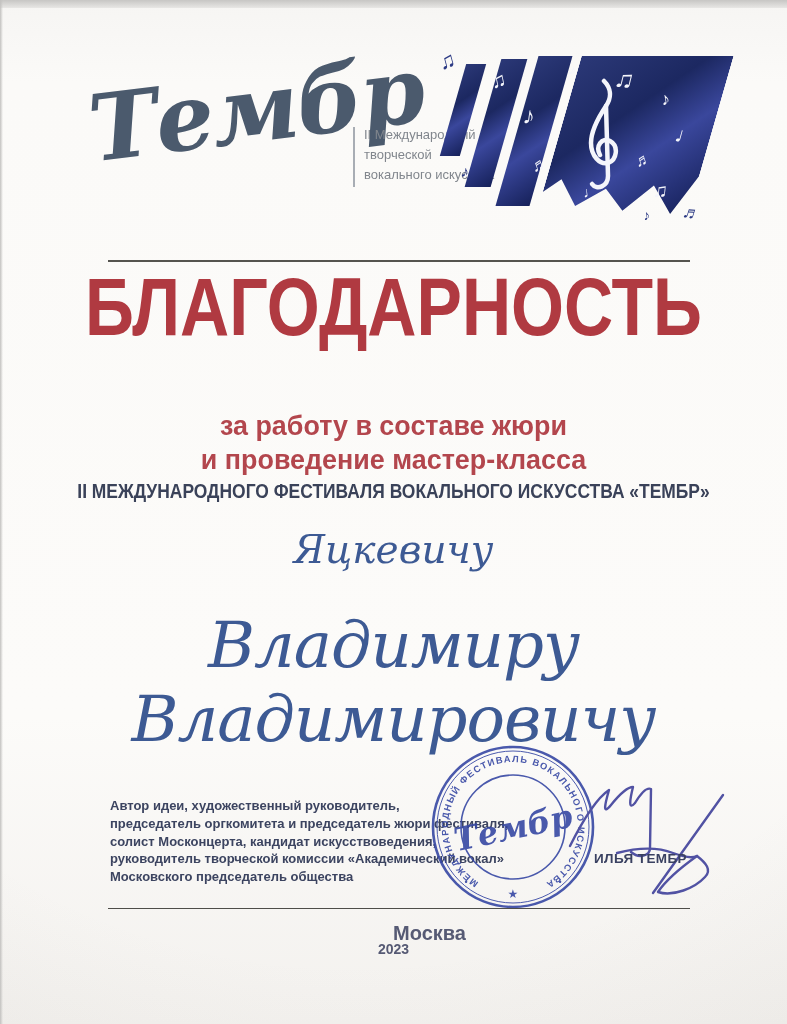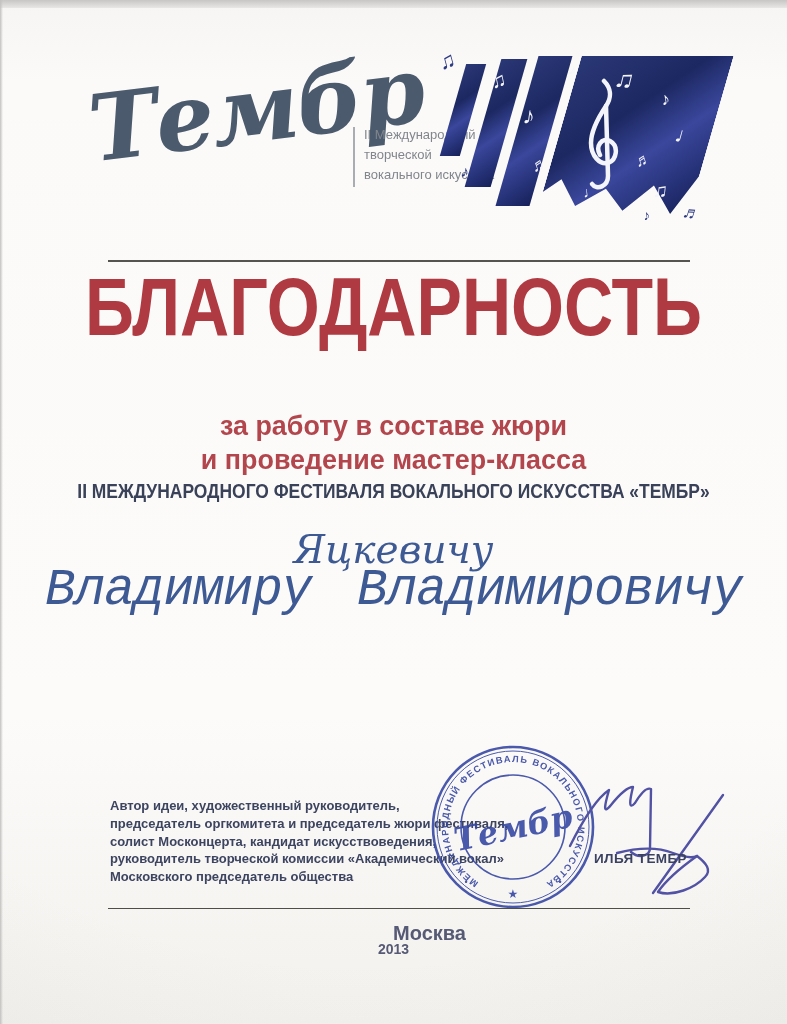--- a/index.html
+++ b/index.html
@@ -45,21 +45,21 @@
   
   .center-line{left:0;width:787px;text-align:center;}
   .doc-title{top:266px;font-size:82px;line-height:1;font-weight:bold;color:#b03a41;
     transform:scaleX(0.83);transform-origin:center;letter-spacing:0;}
   .reason{top:409px;font-size:28px;line-height:34px;font-weight:bold;color:#b3464d;
     transform:scaleX(0.96);transform-origin:center;}
   .festival-line{top:479px;font-size:21px;font-weight:bold;color:#3a4259;
     transform:scaleX(0.83);transform-origin:center;letter-spacing:0;}
   .recipient{font-family:"DejaVu Serif", serif;font-style:italic;color:#3d5a94;}
   .recipient-1{top:527px;font-size:39px;}
-  .recipient-2{top:562px;font-size:51px;word-spacing:16px;letter-spacing:-1px;font-family:Liberation Mono, monospace;}
+  .recipient-2{top:608px;font-size:64px;word-spacing:16px;letter-spacing:-1px;}
   
   .credits{left:110px;top:797px;font-size:13px;line-height:17.8px;font-weight:bold;color:#3c4460;}
   .signer-name{left:594px;top:851px;font-size:13.5px;font-weight:bold;color:#3a4161;letter-spacing:0.4px;}
   .footer-city{top:922px;font-size:20px;font-weight:bold;color:#565a74;padding-left:36px;}
   .footer-year{top:941px;font-size:14px;font-weight:bold;color:#565a74;}
   
   .stamp{left:428px;top:742px;width:170px;height:170px;opacity:0.9;}
   
   .signature{left:545px;top:760px;}
 </style>
@@ -151,13 +151,13 @@
     <path d="M72,93 C95,87 115,88 128,93 C136,96 146,99 152,96"></path>
     <path d="M178,35 L108,133"></path>
     <path d="M152,96 C161,103 167,110 160,117 C150,128 128,137 113,132 C121,120 138,106 152,96"></path>
   </g>
 </svg>
 <div class="abs signer-name">ИЛЬЯ ТЕМБР</div>
 
 <div class="abs rule rule-2"></div>
 
 <div class="abs center-line footer-city">Москва</div>
-<div class="abs center-line footer-year">2013</div>
+<div class="abs center-line footer-year">2023</div>
 
 </body></html>

